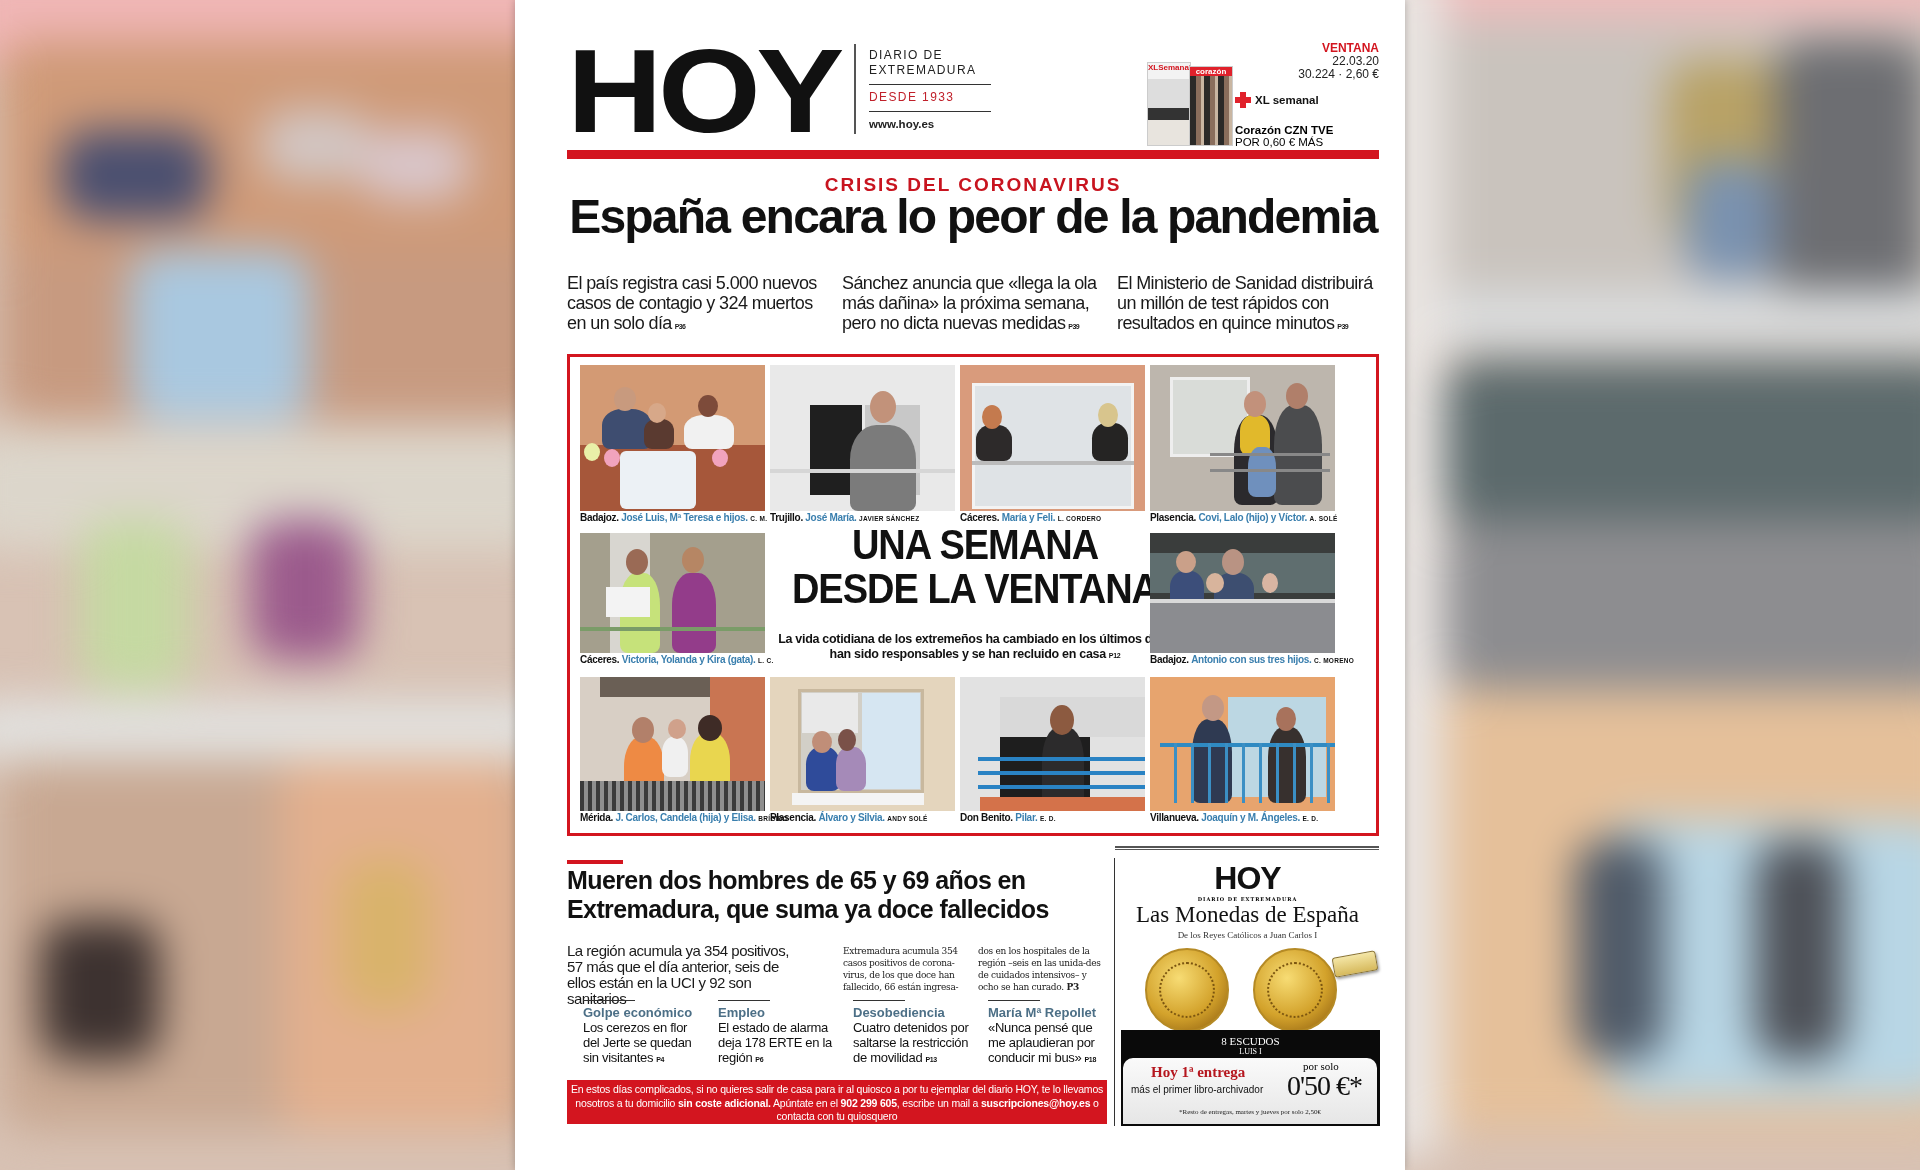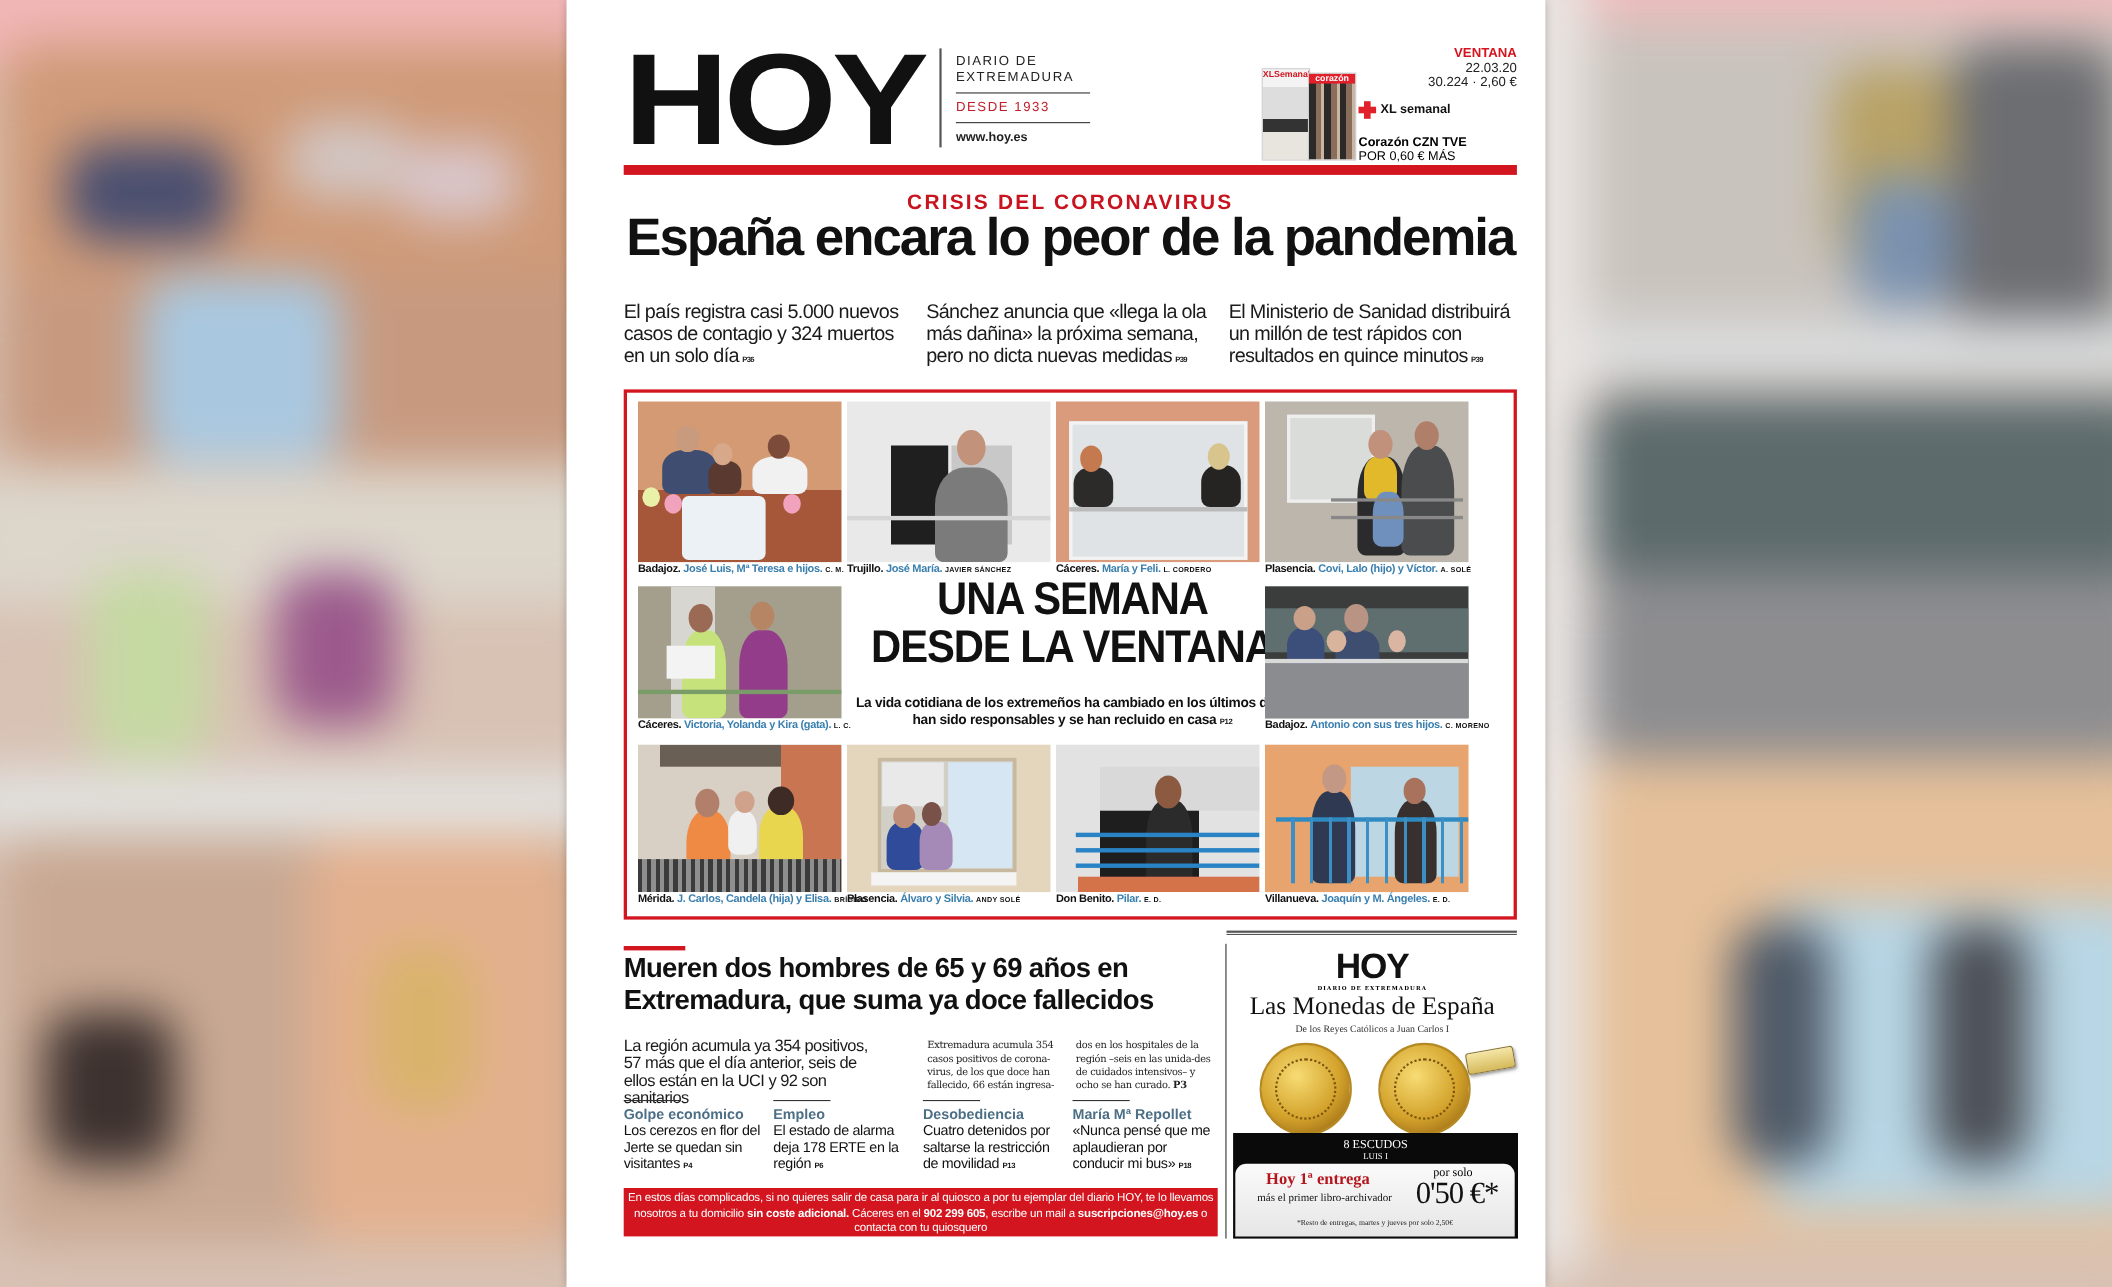--- a/index.html
+++ b/index.html
@@ -68,21 +68,21 @@
   .center-title { position: absolute; left: 210px; top: 170px; width: 390px; text-align: center; font-weight: bold;
                   font-size: 38px; line-height: 40px; letter-spacing: -1px; color: #111; transform: scaleY(1.1); }
   .center-desc { position: absolute; left: 205px; top: 275px; width: 400px; text-align: center; font-weight: bold; font-size: 12.5px; line-height: 15px; color: #111; letter-spacing: -0.3px; }
 
   
   .story2-bar { position: absolute; left: 52px; top: 860px; width: 56px; height: 4px; background: #d3151f; }
   .story2-title { position: absolute; left: 52px; top: 866px; width: 520px; font-weight: bold; font-size: 25px; line-height: 29px; letter-spacing: -0.6px; color: #111; }
   .story2-lede { position: absolute; left: 52px; top: 943px; width: 240px; font-size: 15px; line-height: 16px; letter-spacing: -0.5px; color: #1a1a1a; }
   .story2-col { position: absolute; top: 945px; width: 128px; font-family: "DejaVu Serif", serif; font-size: 9px; line-height: 12px; color: #222; letter-spacing: -0.3px; }
   .briefs { position: absolute; left: 52px; top: 1000px; width: 540px; display: flex; justify-content: space-between; }
-  .brief { width: 132px; }
+  .brief { width: 132px; margin-left: 16px; }
   .brief .rule { height: 1px; width: 52px; background: #333; margin-bottom: 4px; }
   .brief .label { color: #4c6f86; font-weight: bold; font-size: 13px; line-height: 15px; }
   .brief .text { font-size: 13px; line-height: 15px; color: #111; letter-spacing: -0.3px; }
 
   .banner { position: absolute; left: 52px; top: 1080px; width: 540px; height: 44px; background: #d3151f; color: #fff;
             font-size: 10.5px; line-height: 13.5px; text-align: center; padding-top: 3px; letter-spacing: -0.2px; }
   .banner b { font-weight: bold; }
 
   
   .ad-rule { position: absolute; left: 600px; top: 846px; width: 264px; height: 4px; border-top: 2px solid #555; border-bottom: 1px solid #555; }
@@ -93,21 +93,21 @@
   .ad-sub { position: absolute; left: 0; top: 72px; width: 265px; text-align: center; font-family: "Liberation Serif", serif; font-size: 9px; color: #333; }
   .coin { position: absolute; top: 90px; width: 84px; height: 84px; border-radius: 50%;
           background: radial-gradient(circle at 40% 35%, #f7dc74, #d3a22b 55%, #a8781a 80%, #7b5510); border: 2px solid #b58a25; }
   .coin::after { content: ""; position: absolute; inset: 12px; border-radius: 50%; border: 2px dotted #7b5510; }
   .coin-tag { position: absolute; left: 218px; top: 96px; width: 44px; height: 20px; background: linear-gradient(#f4e6a6,#d6b95c); border: 1px solid #8a7330; border-radius: 3px; transform: rotate(-10deg); box-shadow: 1px 2px 3px rgba(0,0,0,0.4); }
   .ad-black { position: absolute; left: 6px; top: 172px; width: 259px; height: 96px; background: #0a0a0a; }
   .ad-black .esc { position: absolute; left: 0; top: 6px; width: 259px; text-align: center; color: #fff; font-family: "Liberation Serif", serif; font-size: 11px; line-height: 11px; }
   .ad-black .esc2 { position: absolute; left: 0; top: 17px; width: 259px; text-align: center; color: #fff; font-family: "Liberation Serif", serif; font-size: 8px; }
   .ad-white { position: absolute; left: 2px; top: 28px; width: 254px; height: 66px; background: linear-gradient(#fafafa,#e6e6e6); border-radius: 10px 10px 0 0; }
   .ad-white .today { position: absolute; left: 28px; top: 6px; color: #b5161e; font-family: "Liberation Serif", serif; font-weight: bold; font-size: 15px; }
-  .ad-white .plus { position: absolute; left: 20px; top: 26px; font-family: Liberation Serif, serif; font-size: 10px; color: #111; }
+  .ad-white .plus { position: absolute; left: 8px; top: 26px; font-family: Liberation Sans, sans-serif; font-size: 10px; color: #111; }
   .ad-white .porsolo { position: absolute; left: 180px; top: 2px; font-family: "Liberation Serif", serif; font-size: 11px; }
   .ad-white .price { position: absolute; left: 164px; top: 12px; font-family: "Liberation Serif", serif; font-size: 28px; color: #111; letter-spacing: -1px; }
   .ad-white .note { position: absolute; left: 0; top: 50px; width: 254px; text-align: center; font-family: "Liberation Serif", serif; font-size: 7px; color: #222; }
 </style>
 </head>
 <body>
 
 <div class="bg bg-left">
   <div class="blur-layer">
     <div class="blob" style="left:0;top:0;width:620px;height:110px;background:#f0b6b6;"></div>
@@ -357,21 +357,21 @@
       <div class="text"><span>Cuatro detenidos por saltarse la restricción de movilidad</span><span class="pg">P13</span></div>
     </div>
     <div class="brief">
       <div class="rule"></div>
       <div class="label">María Mª Repollet</div>
       <div class="text"><span>«Nunca pensé que me aplaudieran por conducir mi bus»</span><span class="pg">P18</span></div>
     </div>
   </div>
 
   <div class="banner">
-    <span>En estos días complicados, si no quieres salir de casa para ir al quiosco a por tu ejemplar del diario HOY, te lo llevamos nosotros a tu domicilio </span><b>sin coste adicional.</b><span> Cáceres en el </span><b>902 299 605</b><span>, escribe un mail a </span><b>suscripciones@hoy.es</b><span> o contacta con tu quiosquero</span>
+    <span>En estos días complicados, si no quieres salir de casa para ir al quiosco a por tu ejemplar del diario HOY, te lo llevamos nosotros a tu domicilio </span><b>sin coste adicional.</b><span> Apúntate en el </span><b>902 299 605</b><span>, escribe un mail a </span><b>suscripciones@hoy.es</b><span> o contacta con tu quiosquero</span>
   </div>
 
   <div class="ad-rule"></div>
   <div class="ad">
     <div class="ad-logo">HOY</div>
     <div class="ad-logo-sub">DIARIO DE EXTREMADURA</div>
     <div class="ad-title">Las Monedas de España</div>
     <div class="ad-sub">De los Reyes Católicos a Juan Carlos I</div>
     <div class="coin" style="left:30px;"></div>
     <div class="coin" style="left:138px;"></div>

